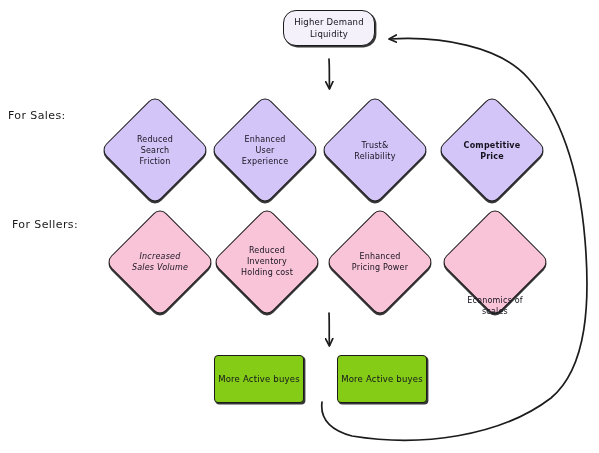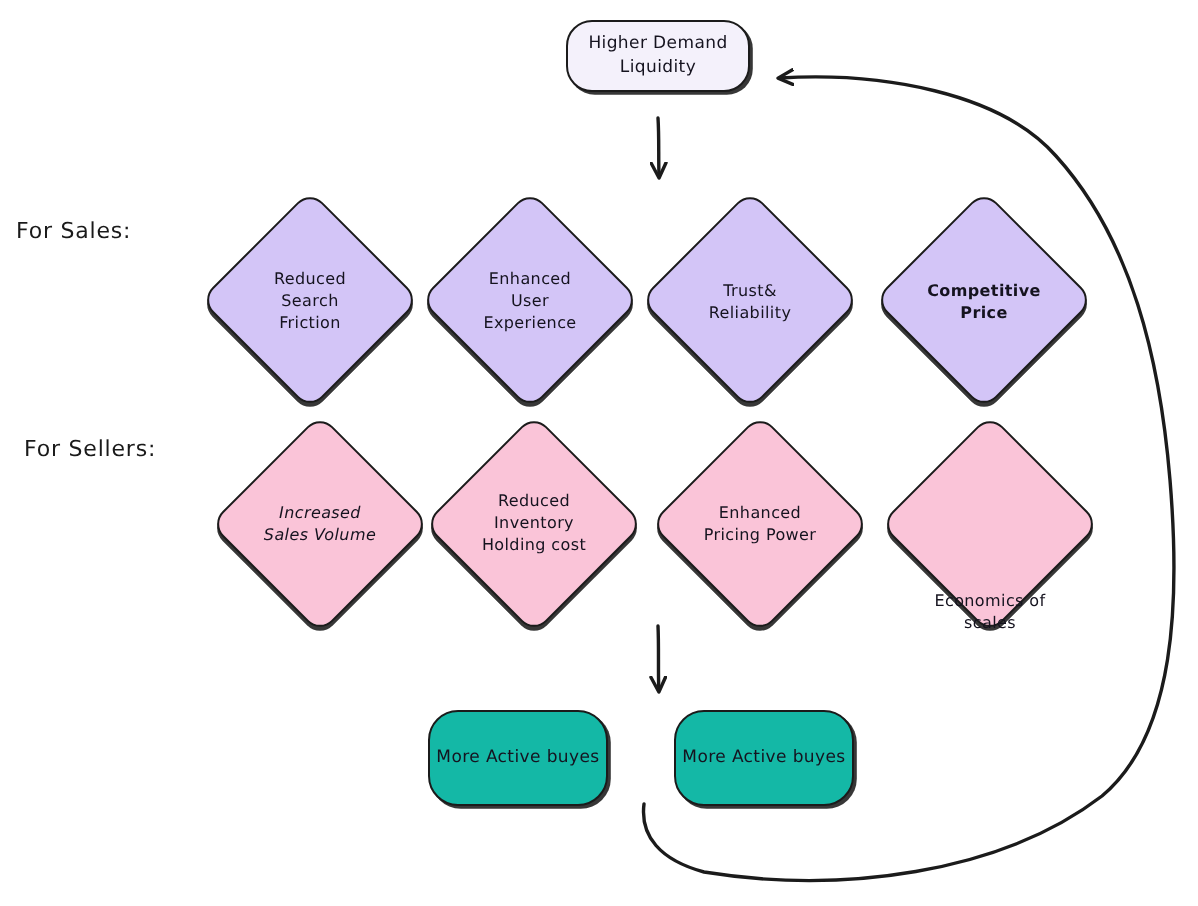--- a/index.html
+++ b/index.html
@@ -57,22 +57,22 @@
     line-height: 11px;
     color: #15131f;
     letter-spacing: 0.2px;
     pointer-events: none;
   }
 
   .rbox {
     position: absolute;
     box-sizing: border-box;
     border: 1.6px solid #1b1b1b;
-    border-radius: 15px;
-    background: #14b8a6;
+    border-radius: 4px;
+    background: #84cc16;
     display: flex;
     align-items: center;
     justify-content: center;
     box-shadow: 1.4px 1.4px 0 0 rgba(20,20,20,0.85);
   }
   .rbox-label {
     font-family: "DejaVu Sans", sans-serif;
     font-size: 8.5px;
     line-height: 12px;
     text-align: center;

